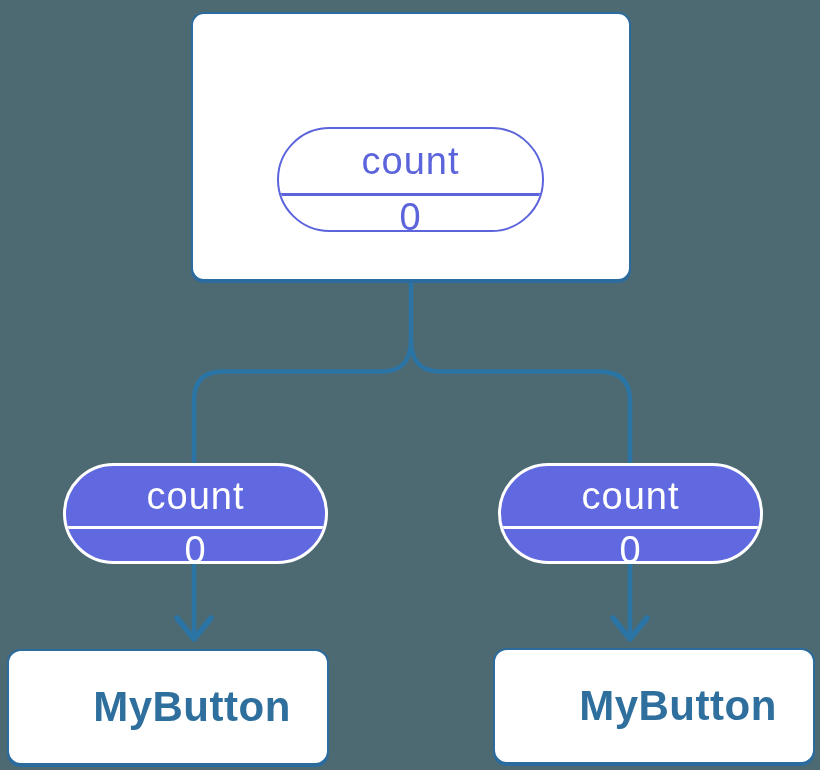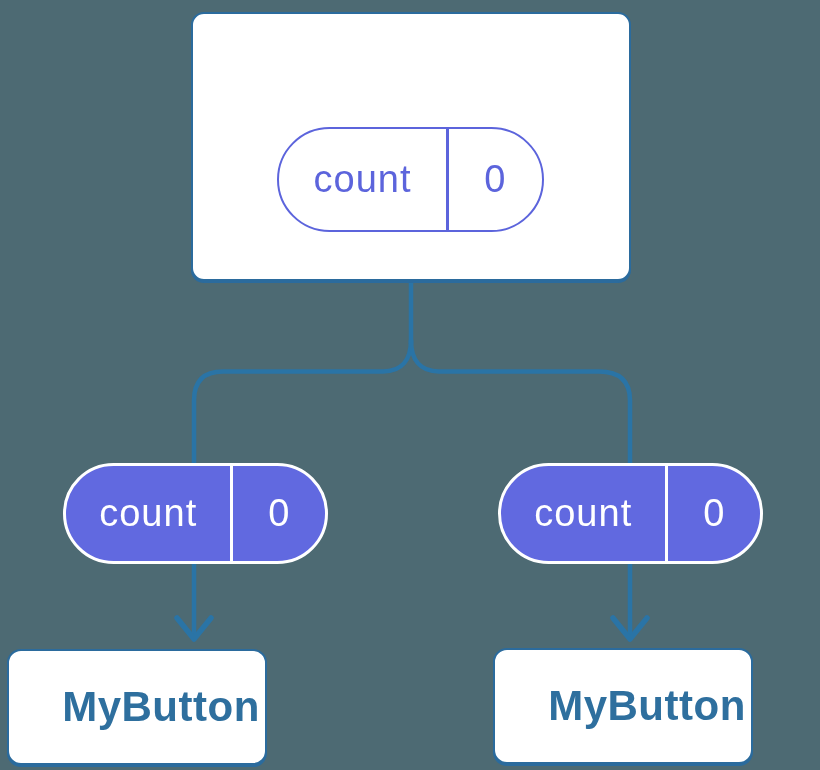--- a/index.html
+++ b/index.html
@@ -50,39 +50,40 @@
     text-align: center;
     font-size: 44px;
     font-weight: 600;
     letter-spacing: 0.5px;
     color: #326E9E;
   }
   .child-card {
     display: flex;
     align-items: center;
     justify-content: center;
-    width: 260px; height: 116px;
+    width: 322px; height: 116px;
     border-radius: 14px;
     padding-left: 48px;
   }
   .child-left  { left: 7px;   top: 649px; }
   .child-right { left: 493px; top: 648px; }
   .child-title {
     font-size: 42px;
     font-weight: 600;
     letter-spacing: 0.5px;
     color: #2E6F9E;
   }
 
   .pill {
     position: absolute;
     box-sizing: border-box;
     display: flex;
     align-items: stretch;
     overflow: hidden;
+    flex-direction: column;
   }
   .pill-cell {
     display: flex;
     align-items: center;
     justify-content: center;
     font-size: 38px;
     letter-spacing: 1px;
   }
   .pill-label { flex: 0 0 63.5%; }
   .pill-value { flex: 1 1 auto; }

